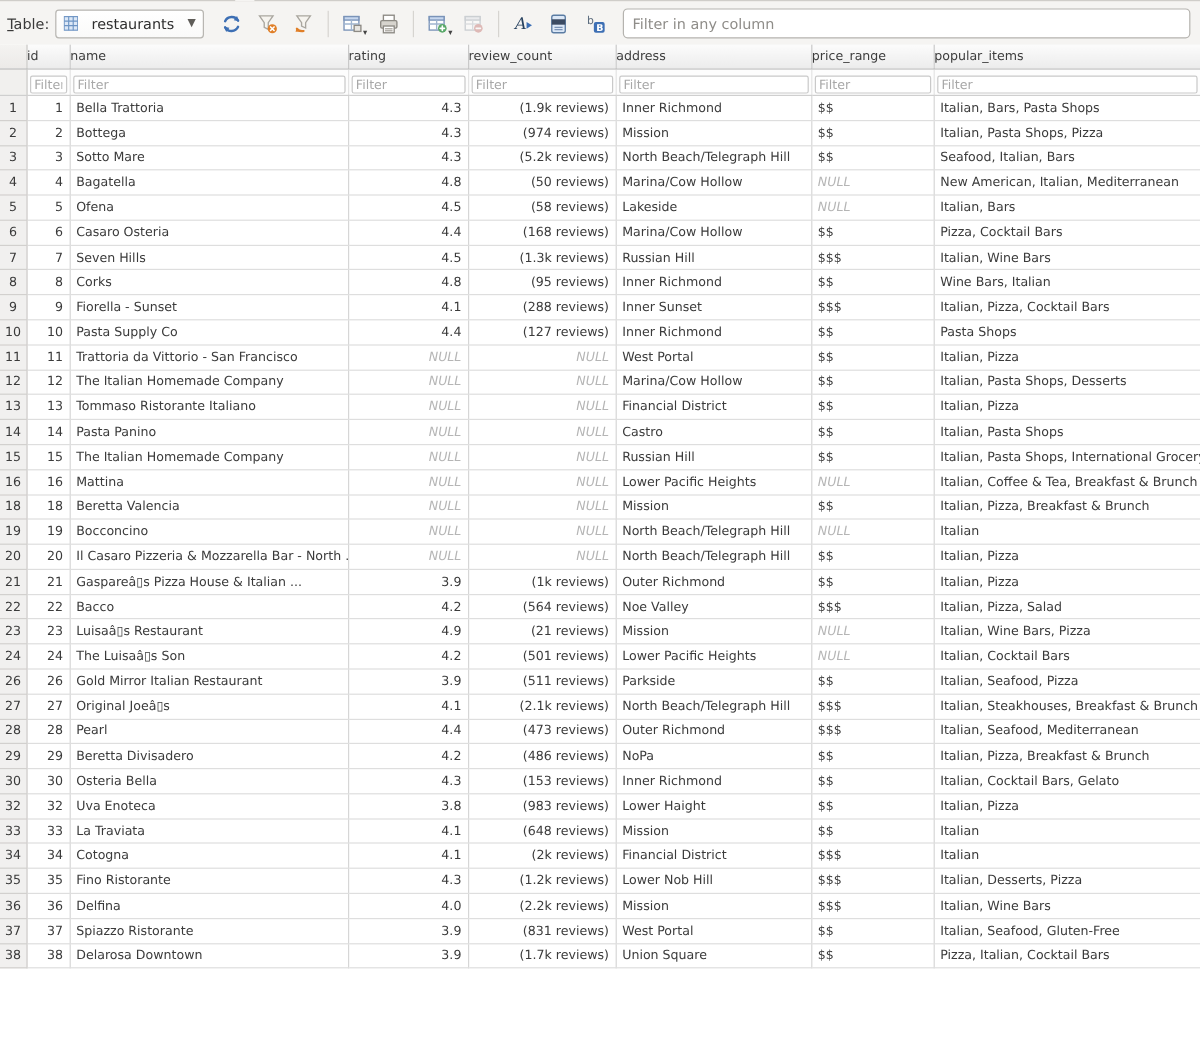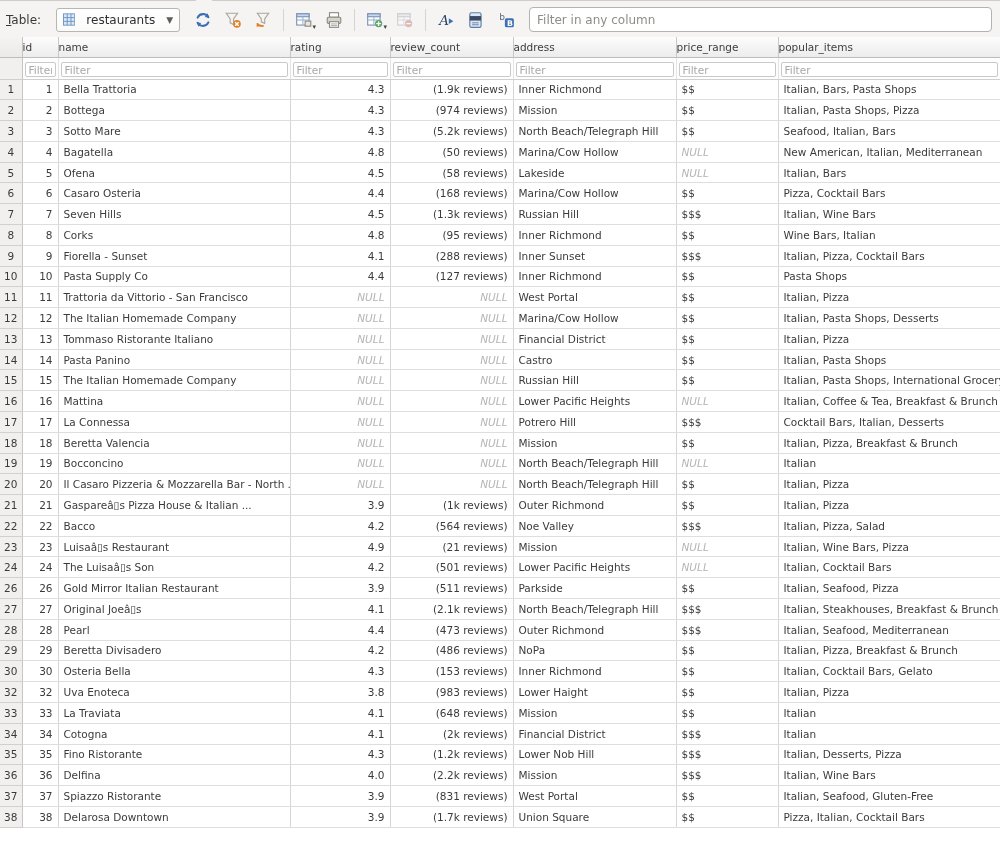--- a/index.html
+++ b/index.html
@@ -4,21 +4,21 @@
 <style>
   * { margin:0; padding:0; box-sizing:border-box; }
   html,body { width:1000px; height:866px; overflow:hidden;
     font-family:"DejaVu Sans", sans-serif; background:#ffffff; }
 
   
   .toolbar { position:relative; height:37px; background:#f5f4f2;
     display:flex; align-items:center; padding:2px 8px 0 6px; }
   .top-line { position:absolute; top:0; left:0; right:0; height:1px; background:#cfcdc9; }
   .top-line-gap { position:absolute; top:0; left:196px; width:16px; height:1px; background:#f5f4f2; }
-  .tbl-label { font-size:12px; color:#3a3a3a; margin-right:15px; }
+  .tbl-label { font-size:12px; color:#3a3a3a; margin-right:5px; }
   .combo { display:flex; align-items:center; gap:11px; width:124px; height:24px;
     background:linear-gradient(#ffffff,#fafaf9); border:1px solid #b8b6b2; border-radius:3px;
     padding:0 6px; font-size:12px; color:#2f2f2f; cursor:default; }
   .combo .caret { margin-left:auto; font-size:9px; color:#5f5d59; }
   .tool-btn { width:26px; height:26px; display:flex; align-items:center; justify-content:center;
     border-radius:3px; position:relative; margin:0 2px; }
   .tool-btn svg { display:block; }
   .tool-btn .dd { position:absolute; right:1px; bottom:2px; font-size:7px; color:#444; line-height:7px; }
   .tool-btn.disabled { opacity:.45; }
   .vsep { width:1px; height:22px; background:#d6d4d0; margin:0 5px; }
@@ -378,30 +378,20 @@
         <th class="rowhead">16</th>
         <td class="num">16</td>
         <td>Mattina</td>
         <td class="num null-val">NULL</td>
         <td class="num null-val">NULL</td>
         <td>Lower Pacific Heights</td>
         <td class="null-val">NULL</td>
         <td>Italian, Coffee &amp; Tea, Breakfast &amp; Brunch</td>
       </tr>
       <tr>
-        <th class="rowhead">17</th>
-        <td class="num">17</td>
-        <td>La Connessa</td>
-        <td class="num null-val">NULL</td>
-        <td class="num null-val">NULL</td>
-        <td>Potrero Hill</td>
-        <td>$$$</td>
-        <td>Cocktail Bars, Italian, Desserts</td>
-      </tr>
-      <tr>
         <th class="rowhead">18</th>
         <td class="num">18</td>
         <td>Beretta Valencia</td>
         <td class="num null-val">NULL</td>
         <td class="num null-val">NULL</td>
         <td>Mission</td>
         <td>$$</td>
         <td>Italian, Pizza, Breakfast &amp; Brunch</td>
       </tr>
       <tr>

